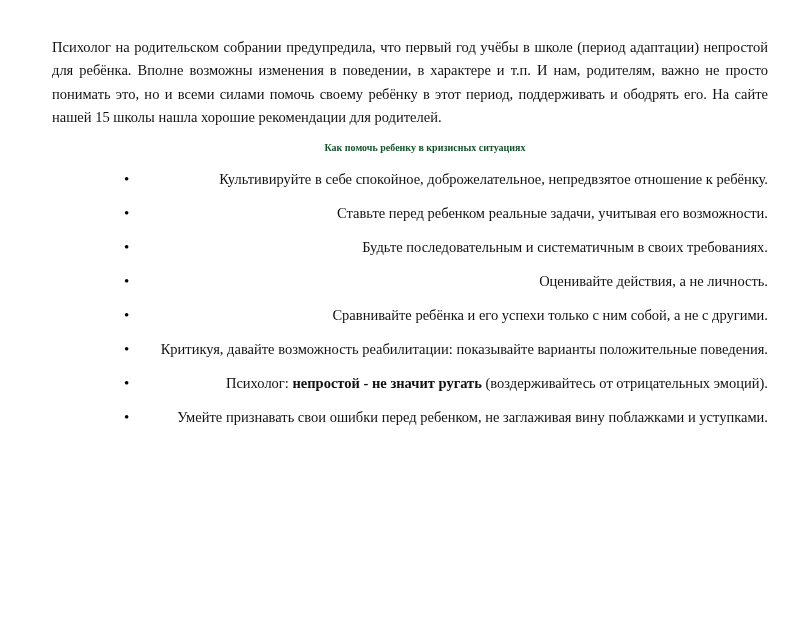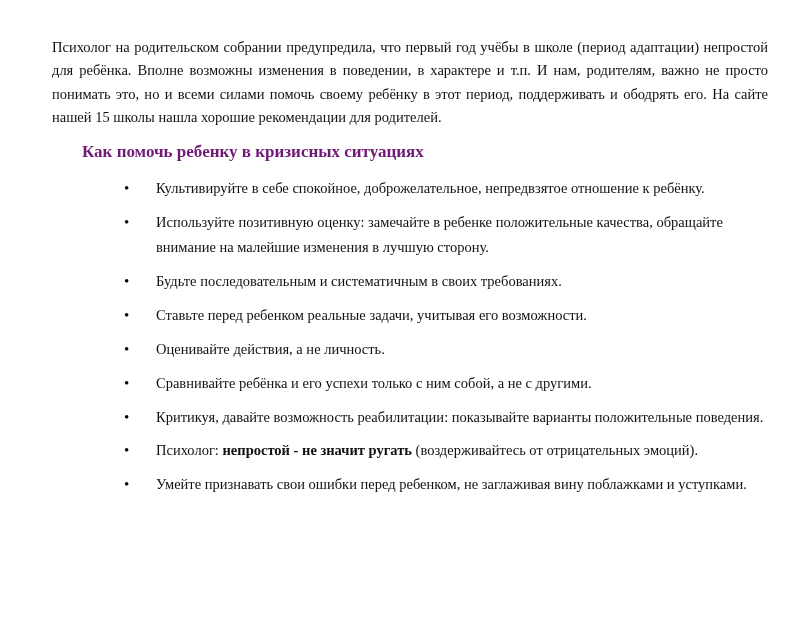--- a/index.html
+++ b/index.html
@@ -23,26 +23,26 @@
   }
   .intro {
     font-size: 14.5px;
     line-height: 1.62;
     text-align: justify;
     text-justify: inter-word;
     margin: 0 0 12px 0;
     color: #111;
   }
   .heading {
-    font-size: 17px;
+    font-size: 10px;
     font-weight: bold;
-    text-align: left;
+    text-align: center;
     margin: 4px 0 14px 0;
     padding-left: 30px;
-    color: #701a75;
+    color: #14532d;
   }
   ul.bullets {
     list-style: none;
     margin: 0;
     padding: 0;
   }
   ul.bullets li {
     position: relative;
     font-size: 14.5px;
     line-height: 1.72;
@@ -55,46 +55,44 @@
     content: "\2022";
     position: absolute;
     left: 72px;
     top: 0;
     font-size: 15px;
     line-height: 1.72;
     color: #000;
   }
   .li-text {
     display: block;
+    text-align: right;
   }
   .li-text b {
     font-weight: bold;
   }
 </style>
 </head>
 <body>
 
 <div class="page">
 
   <p class="intro">Психолог на родительском собрании предупредила, что первый год учёбы в школе (период адаптации) непростой для ребёнка. Вполне возможны изменения в поведении, в характере и т.п. И нам, родителям, важно не просто понимать это, но и всеми силами помочь своему ребёнку в этот период, поддерживать и ободрять его. На сайте нашей 15 школы нашла хорошие рекомендации для родителей.</p>
 
   <p class="heading">Как помочь ребенку в кризисных ситуациях</p>
 
   <ul class="bullets">
     <li>
         <span class="li-text">Культивируйте в себе спокойное, доброжелательное, непредвзятое отношение к ребёнку.</span>
       </li>
     <li>
-        <span class="li-text">Используйте позитивную оценку: замечайте в ребенке положительные качества, обращайте внимание на малейшие изменения в лучшую сторону.</span>
+        <span class="li-text">Ставьте перед ребенком  реальные задачи, учитывая его возможности.</span>
       </li>
     <li>
         <span class="li-text">Будьте последовательным и систематичным в своих требованиях.</span>
-      </li>
-    <li>
-        <span class="li-text">Ставьте перед ребенком  реальные задачи, учитывая его возможности.</span>
       </li>
     <li>
         <span class="li-text">Оценивайте действия, а не личность.</span>
       </li>
     <li>
         <span class="li-text">Сравнивайте ребёнка и его успехи только с ним собой, а не с другими.</span>
       </li>
     <li>
         <span class="li-text">Критикуя, давайте возможность реабилитации: показывайте варианты положительные поведения.</span>
       </li>

